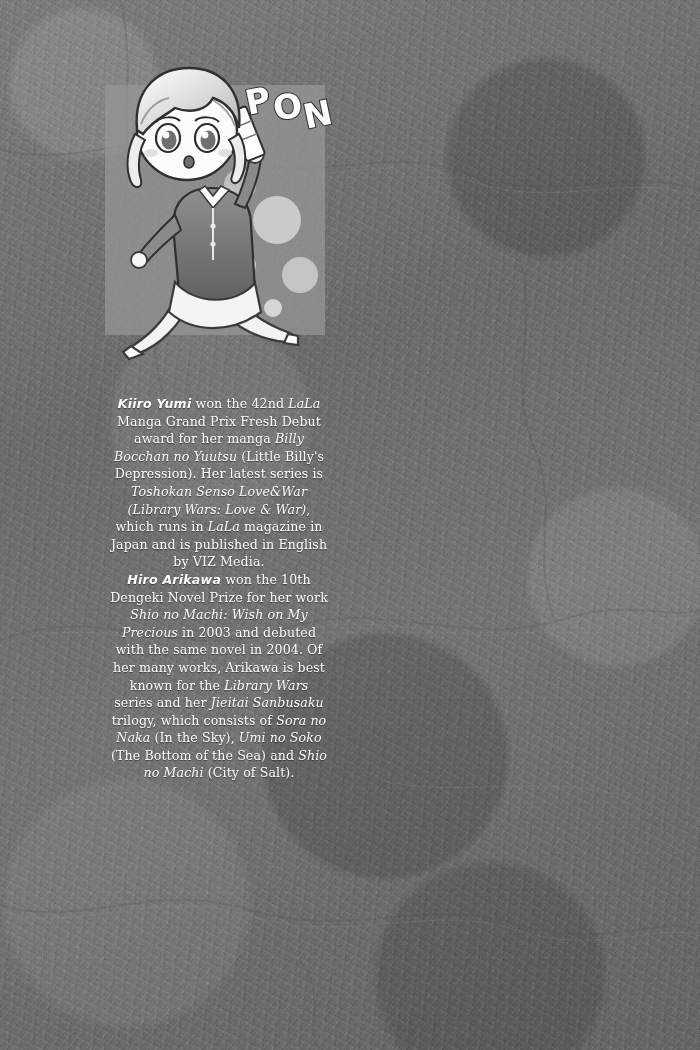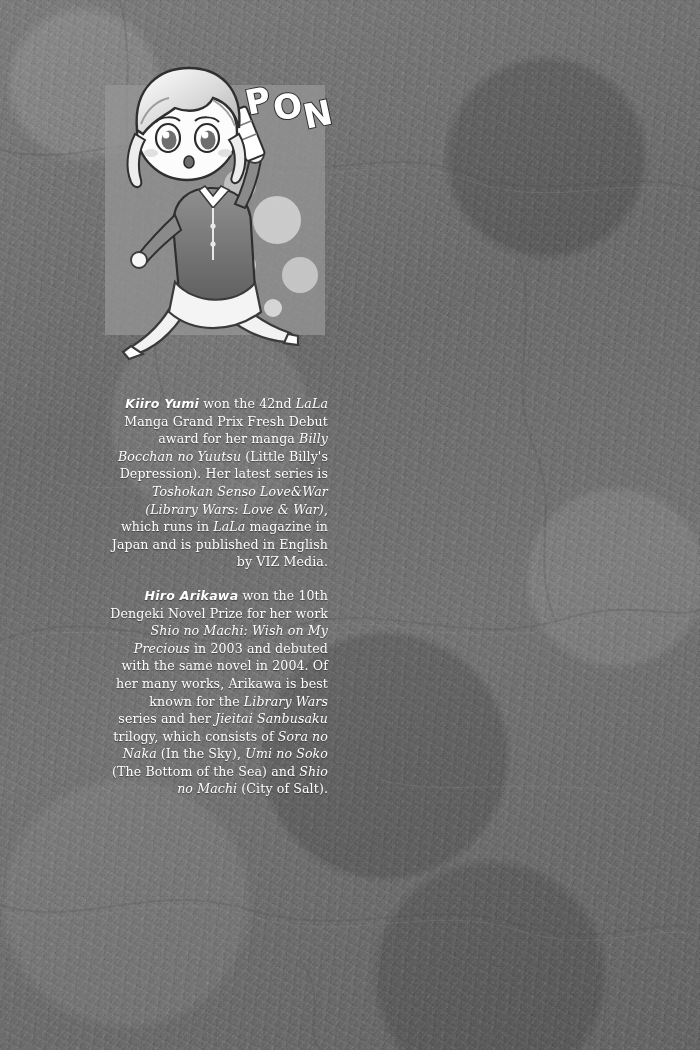--- a/index.html
+++ b/index.html
@@ -75,30 +75,30 @@
     left: 0;
     top: 0;
   }
 
   
   #bio {
     position: absolute;
     left: 110px;
     top: 395px;
     width: 218px;
-    text-align: right;
+    text-align: center;
     color: #ffffff;
     font-family: "DejaVu Serif", serif;
     font-size: 12.6px;
     line-height: 17.6px;
     letter-spacing: .1px;
     text-shadow: 0 1px 1px rgba(0,0,0,.45);
   }
   #bio p { margin: 0; }
-  #bio .para + .para { margin-top: 16px; }
+  #bio .para + .para { }
   .name {
     font-family: "DejaVu Sans", sans-serif;
     font-style: italic;
     font-weight: bold;
     font-size: 12.6px;
     letter-spacing: .2px;
   }
   .it { font-style: italic; }
 </style>
 </head>

